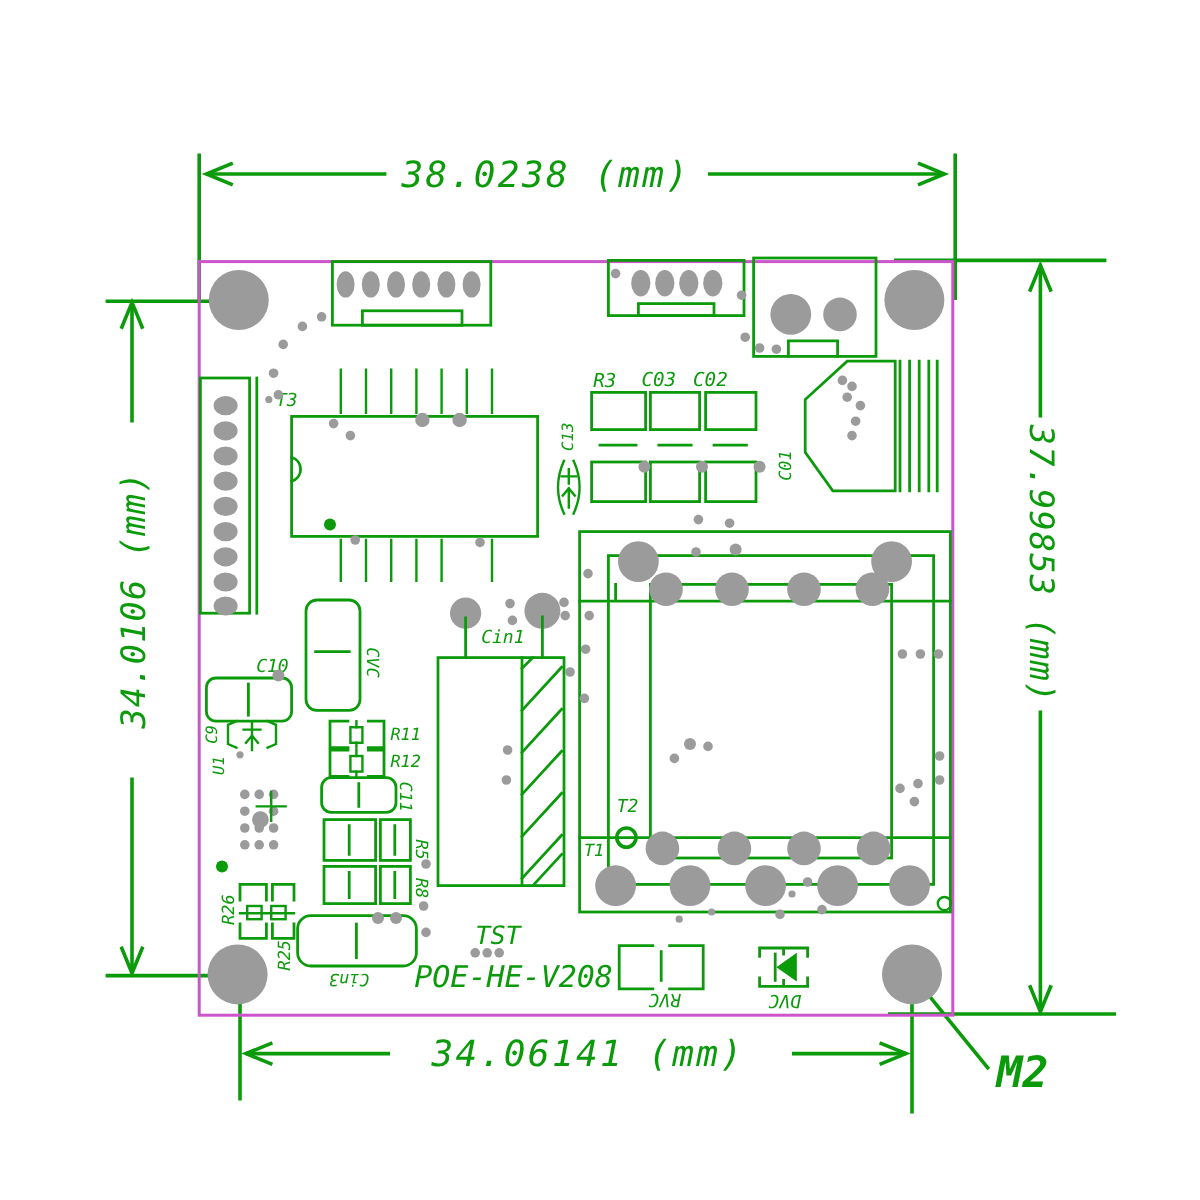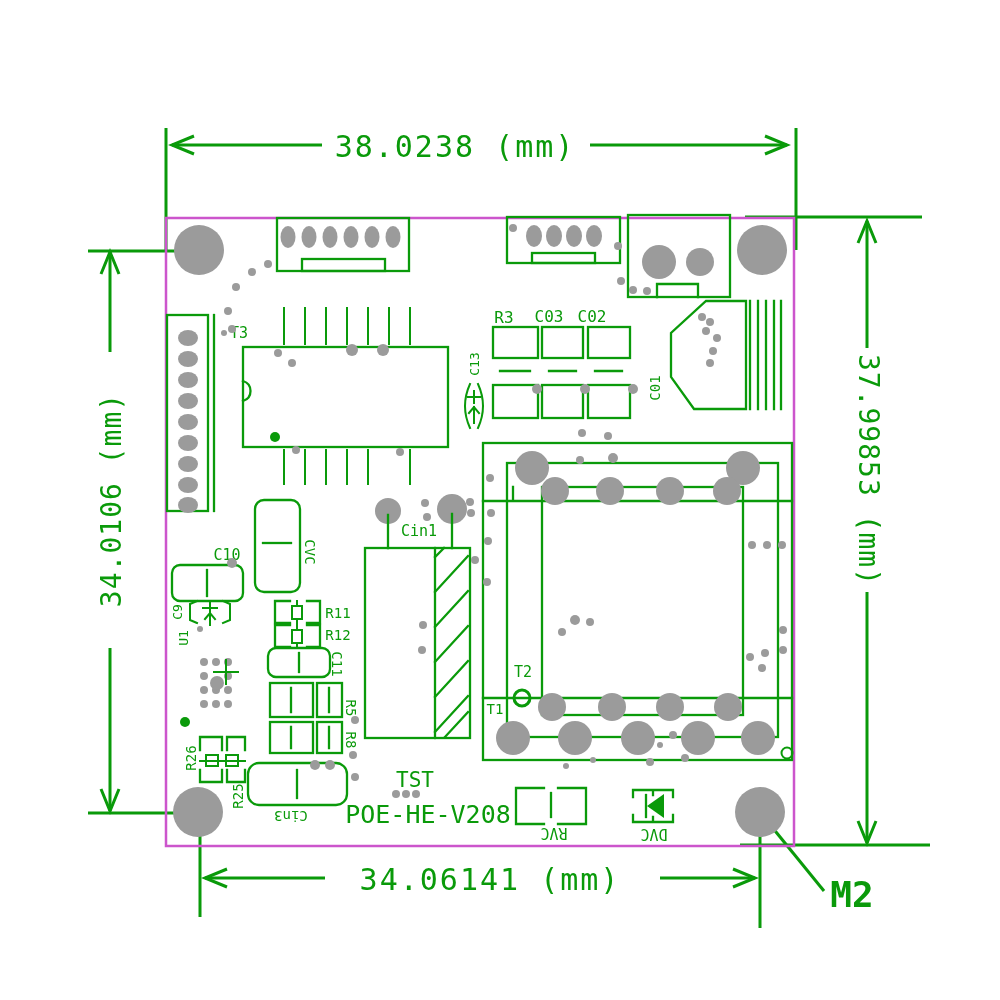--- a/index.html
+++ b/index.html
@@ -1,16 +1,16 @@
 <!DOCTYPE html>
 <html style="--silkscreen_green: #0a9a0a; --board_outline_magenta: #cc55cc; --pad_gray: #9b9b9b; --background: #ffffff;"><head>
 <meta charset="utf-8">
 <style>
   html,body{margin:0;padding:0;background:#fff;}
-  .stage{position:relative;width:1000px;height:956px;background:var(--background,#fff);overflow:hidden;}
+  .stage{position:relative;width:1000px;height:956px;background:var(--background,#fff);overflow:hidden;font-style:italic;}
   svg{position:absolute;left:0;top:0;}
   .silk{stroke:var(--silkscreen_green,#0a9a0a);fill:none;stroke-width:2.3;stroke-linecap:square;}
   .silkthin{stroke:var(--silkscreen_green,#0a9a0a);fill:none;stroke-width:2;stroke-linecap:square;}
   .dim{stroke:var(--silkscreen_green,#0a9a0a);fill:none;stroke-width:3;stroke-linecap:butt;}
   .outline{stroke:var(--board_outline_magenta,#cc55cc);fill:none;stroke-width:2.5;}
   .pad{fill:var(--pad_gray,#9b9b9b);stroke:none;}
   .gfill{fill:var(--silkscreen_green,#0a9a0a);stroke:none;}
   text{fill:var(--silkscreen_green,#0a9a0a);font-family:"DejaVu Sans Mono","Liberation Mono",monospace;}
   .t30{font-size:30px;letter-spacing:2px;}
   .t28{font-size:28px;letter-spacing:1px;}

